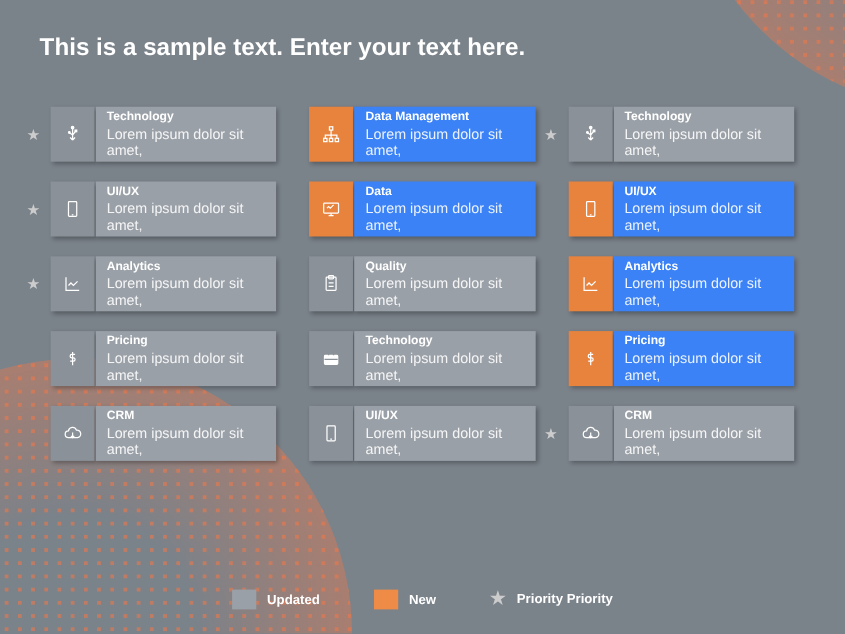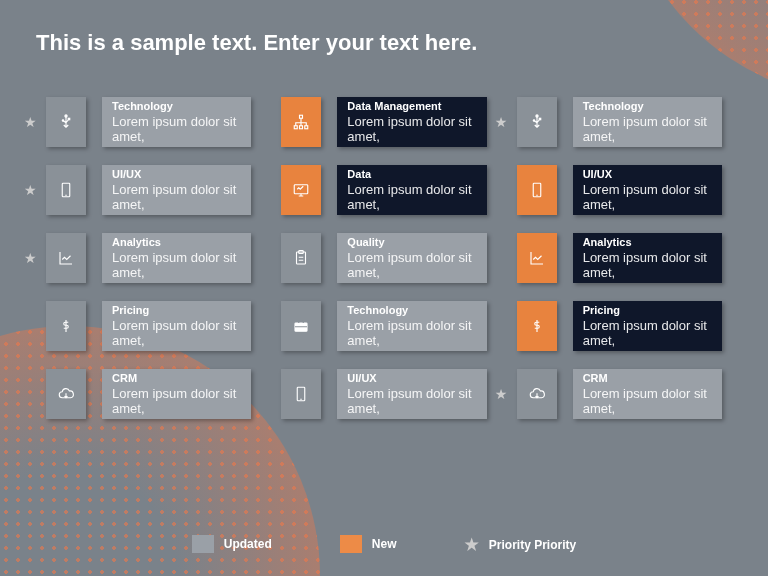--- a/index.html
+++ b/index.html
@@ -6,29 +6,29 @@
 body{width:768px;height:576px;background:#7a828a;font-family:Arial,sans-serif;position:relative;overflow:hidden}
 .dots{position:absolute;width:500px;height:500px;border-radius:50%;background:radial-gradient(circle,transparent 30%,rgba(237,120,74,0.4) 70%);pointer-events:none}
 .dots::before{content:'';position:absolute;inset:0;background-image:radial-gradient(circle,rgba(237,120,74,0.6) 2px,transparent 2px);background-size:12px 12px;border-radius:50%}
 .dots-bl{bottom:-250px;left:-180px}
 .dots-tr{top:-400px;right:-350px}
 .title{position:absolute;top:30px;left:36px;color:#fff;font-size:22px;font-weight:700}
 .grid{position:absolute;top:97px;left:46px;right:46px;display:grid;grid-template-columns:repeat(3,1fr);gap:18px 30px}
 .card{display:flex;align-items:center;position:relative;height:50px}
 .star{position:absolute;left:-22px;top:50%;transform:translateY(-50%);color:#ccc;font-size:14px}
 .icon-box{width:40px;height:50px;display:flex;align-items:center;justify-content:center;color:#fff;box-shadow:2px 2px 4px rgba(0,0,0,0.3)}
-.text-box{flex:1;height:50px;padding:8px 10px;display:flex;flex-direction:column;justify-content:center;box-shadow:2px 2px 4px rgba(0,0,0,0.3);margin-left:16px}
+.text-box{flex:1;height:50px;padding:8px 10px;display:flex;flex-direction:column;justify-content:center;box-shadow:2px 2px 4px rgba(0,0,0,0.3);margin-left:1px}
 .card-title{color:#fff;font-size:11px;font-weight:bold;margin-bottom:2px}
 .card-desc{color:#fff;font-size:13px;opacity:0.9}
 .gray .icon-box{background:#8a9198}
 .gray .text-box{background:#9aa0a7}
 .orange .icon-box{background:#e8833e}
-.orange .text-box{background:#0f172a}
+.orange .text-box{background:#3b82f6}
 .icon-box svg{width:18px;height:18px;stroke:#fff;fill:none;stroke-width:1.5}
-.legend{position:absolute;bottom:22px;left:0;right:0;display:flex;justify-content:center;gap:68px;align-items:flex-start}
+.legend{position:absolute;bottom:22px;left:0;right:0;display:flex;justify-content:center;gap:49px;align-items:flex-end}
 .legend-item{display:flex;align-items:center;gap:10px;color:#fff;font-size:12px;font-weight:bold}
 .swatch{width:22px;height:18px}
 .swatch-gray{background:#9aa0a7}
 .swatch-orange{background:#ed8b47}
 .legend-star{color:#ccc;font-size:16px}
 </style>
 </head>
 <body>
 
 <div class="dots dots-bl"></div>

